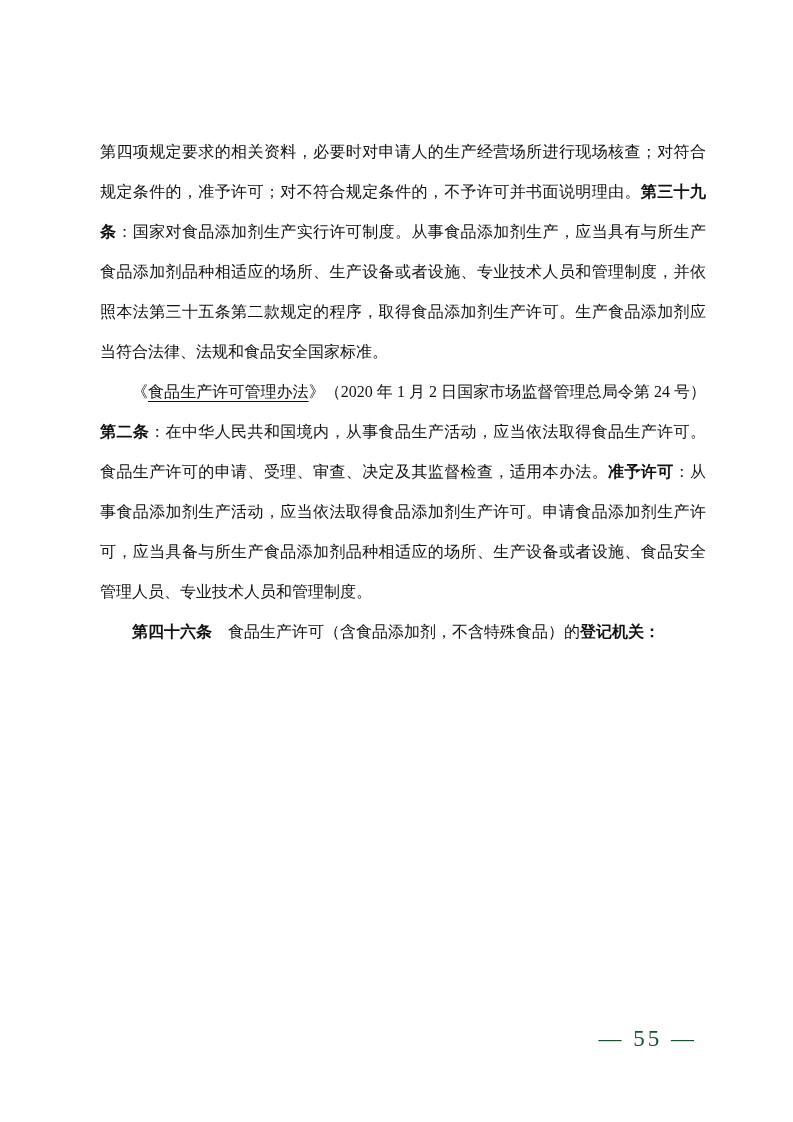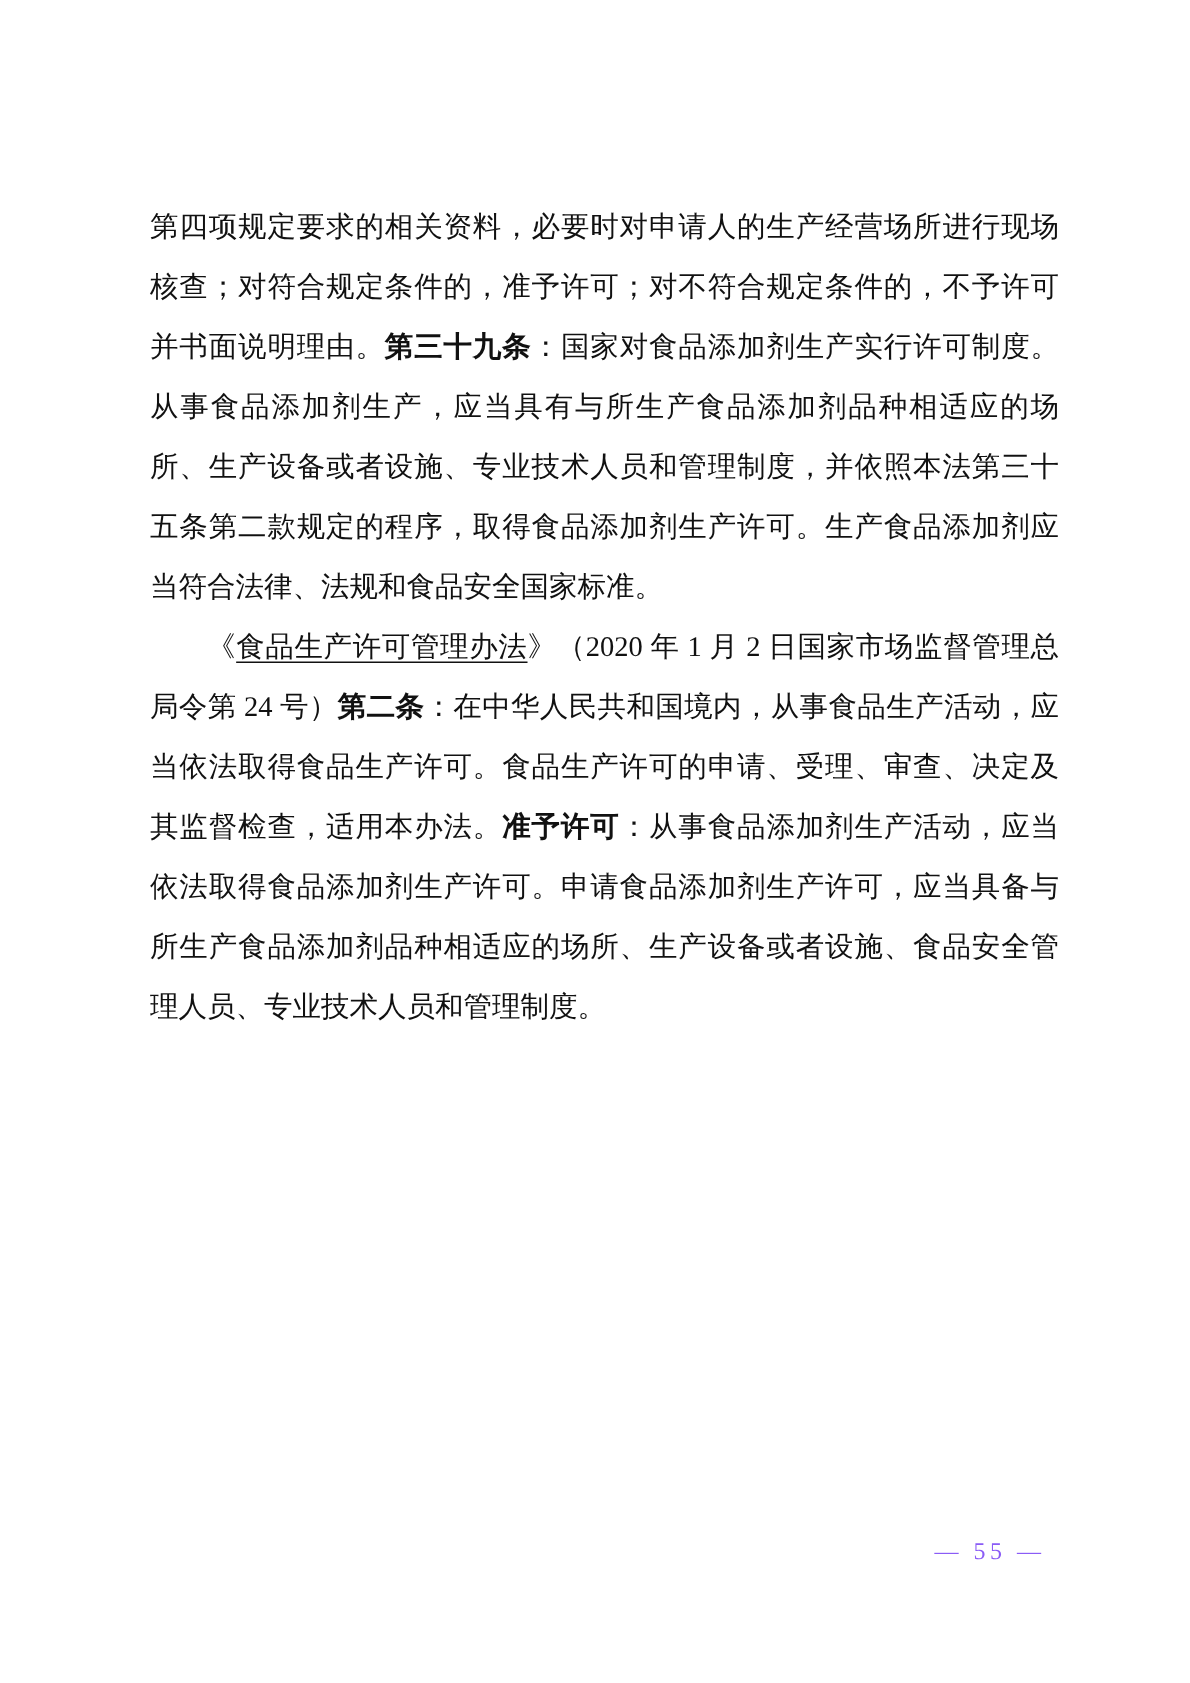--- a/index.html
+++ b/index.html
@@ -14,21 +14,21 @@
     background: #ffffff;
     font-family: "Liberation Serif", "DejaVu Serif", serif;
     color: #111111;
     overflow: hidden;
   }
   .content {
     position: absolute;
     left: 100px;
     top: 132px;
     width: 606px;
-    font-size: 19px;
+    font-size: 16px;
     line-height: 40px;
     text-align: justify;
     text-justify: inter-ideograph;
   }
   .content p {
     margin: 0;
     padding: 0;
     text-indent: 2em;
   }
   .content p.cont {
@@ -39,37 +39,40 @@
   }
   .bu {
     font-weight: normal;
     text-decoration: underline;
     text-underline-offset: 4px;
   }
   .pagenum {
     position: absolute;
     top: 1026px;
     right: 96px;
-    font-size: 16px;
+    font-size: 23px;
     letter-spacing: 3px;
-    color: #8b5cf6;
+    color: #14532d;
   }
 </style>
 </head>
 <body>
 
 <div class="page">
   <div class="content">
 
     <p class="cont">
       <span>第四项规定要求的相关资料，必要时对申请人的生产经营场所进行现场核查；对符合规定条件的，准予许可；对不符合规定条件的，不予许可并书面说明理由。</span><span class="b">第三十九条</span><span>：国家对食品添加剂生产实行许可制度。从事食品添加剂生产，应当具有与所生产食品添加剂品种相适应的场所、生产设备或者设施、专业技术人员和管理制度，并依照本法第三十五条第二款规定的程序，取得食品添加剂生产许可。生产食品添加剂应当符合法律、法规和食品安全国家标准。</span>
     </p>
 
     <p>
       <span>《</span><span class="bu">食品生产许可管理办法</span><span>》（2020 年 1 月 2 日国家市场监督管理总局令第 24 号）</span><span class="b">第二条</span><span>：在中华人民共和国境内，从事食品生产活动，应当依法取得食品生产许可。食品生产许可的申请、受理、审查、决定及其监督检查，适用本办法。</span><span class="b">准予许可</span><span>：从事食品添加剂生产活动，应当依法取得食品添加剂生产许可。申请食品添加剂生产许可，应当具备与所生产食品添加剂品种相适应的场所、生产设备或者设施、食品安全管理人员、专业技术人员和管理制度。</span>
     </p>
 
+    <p>
+      <span class="b">第四十六条</span><span>　食品生产许可（含食品添加剂，不含特殊食品）的</span><span class="b">登记机关：</span>
+    </p>
 
 
   </div>
 
   <div class="pagenum">— 55 —</div>
 </div>
 
 </body></html>

